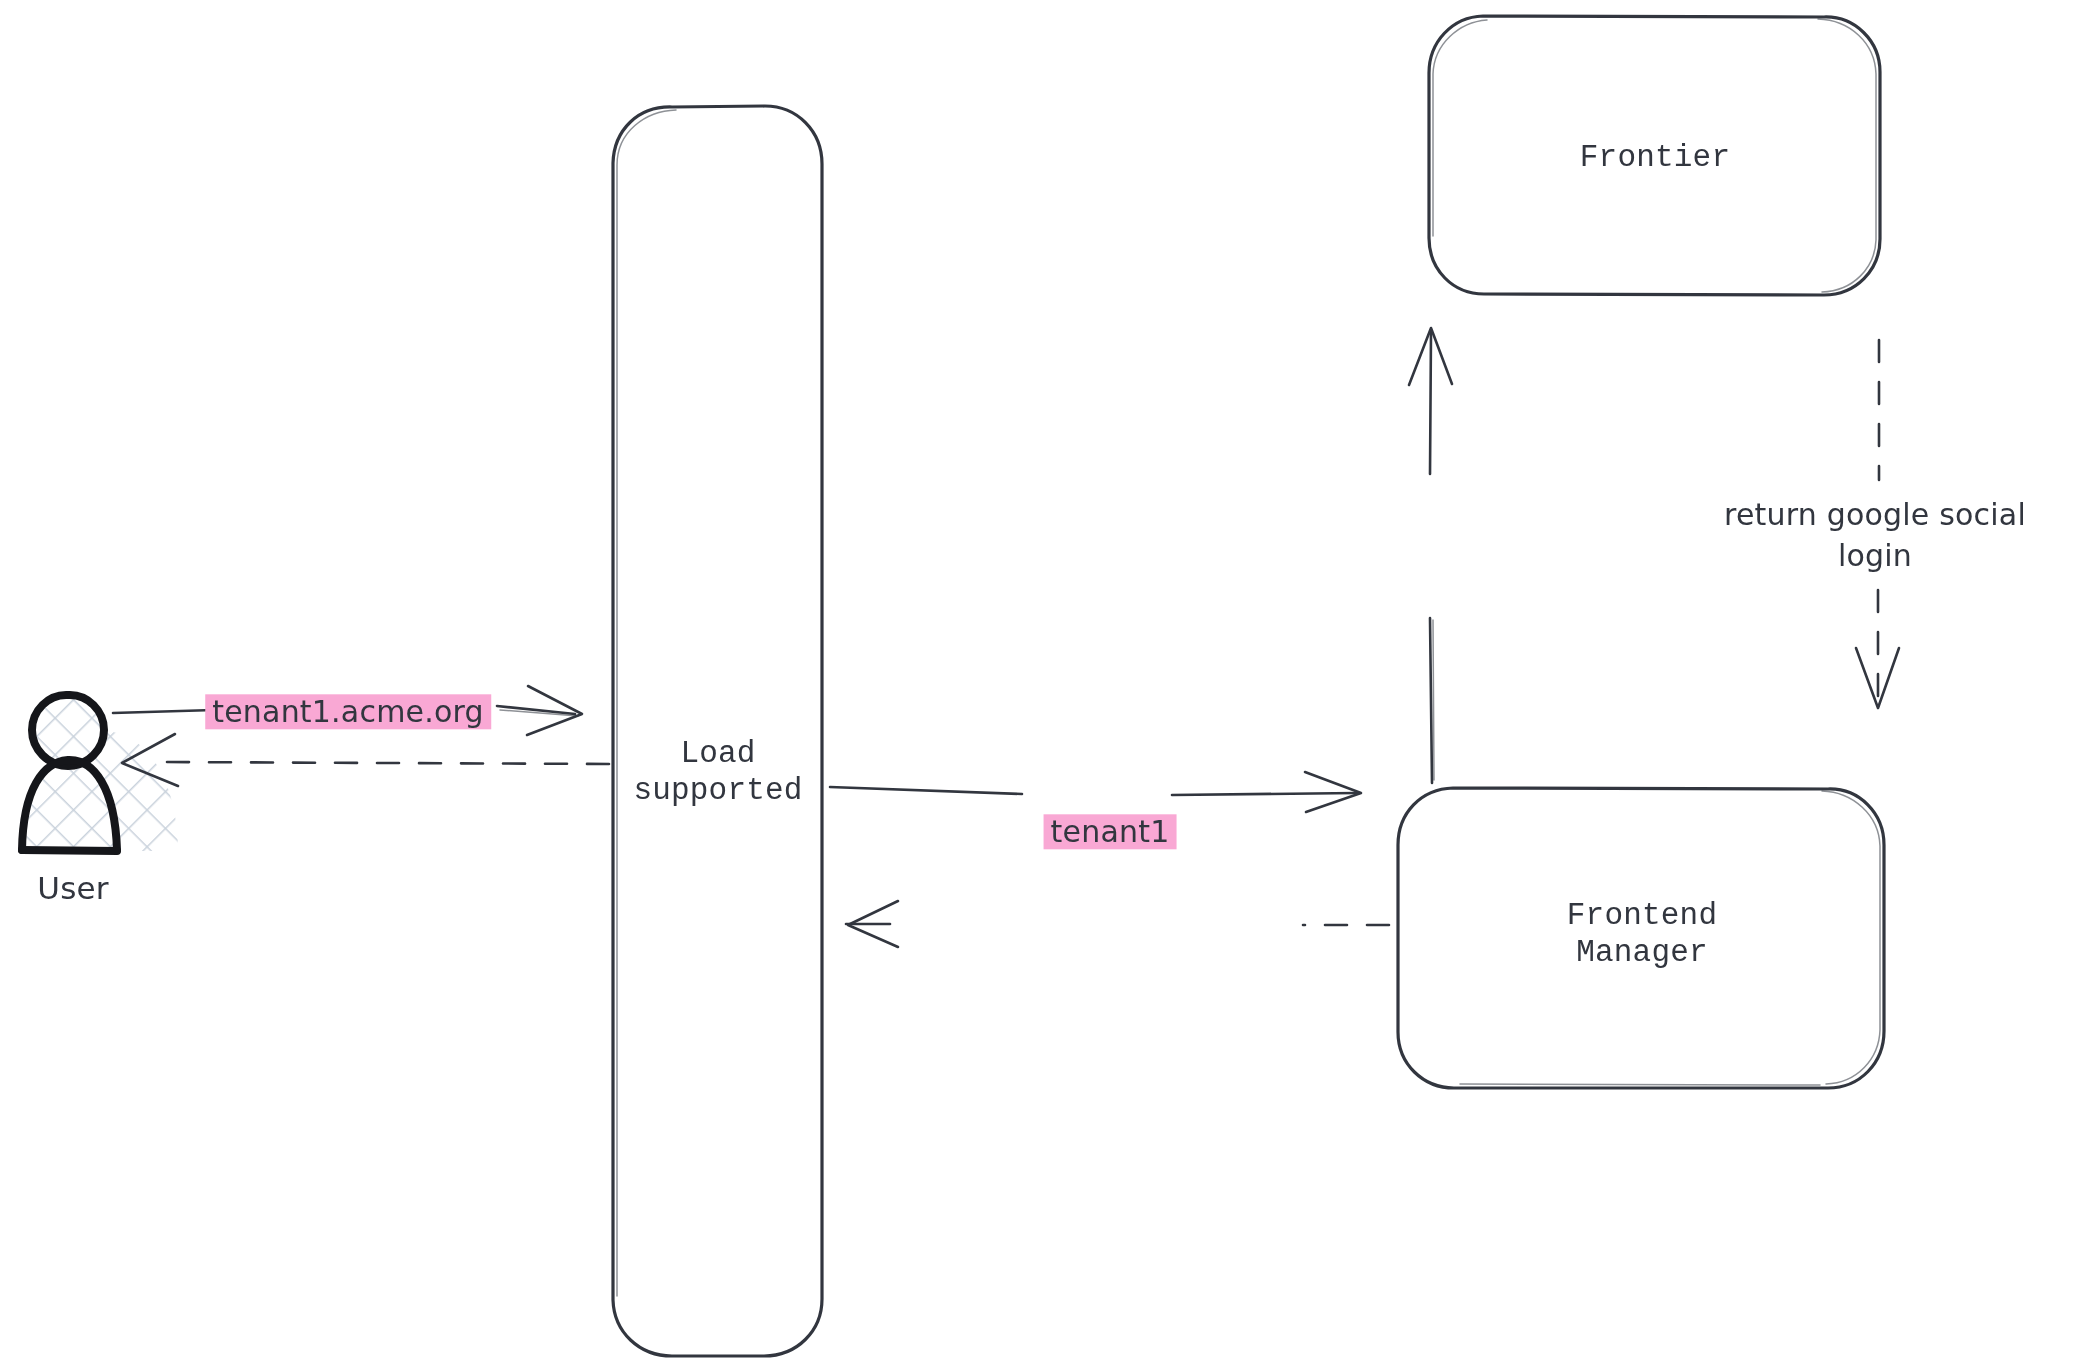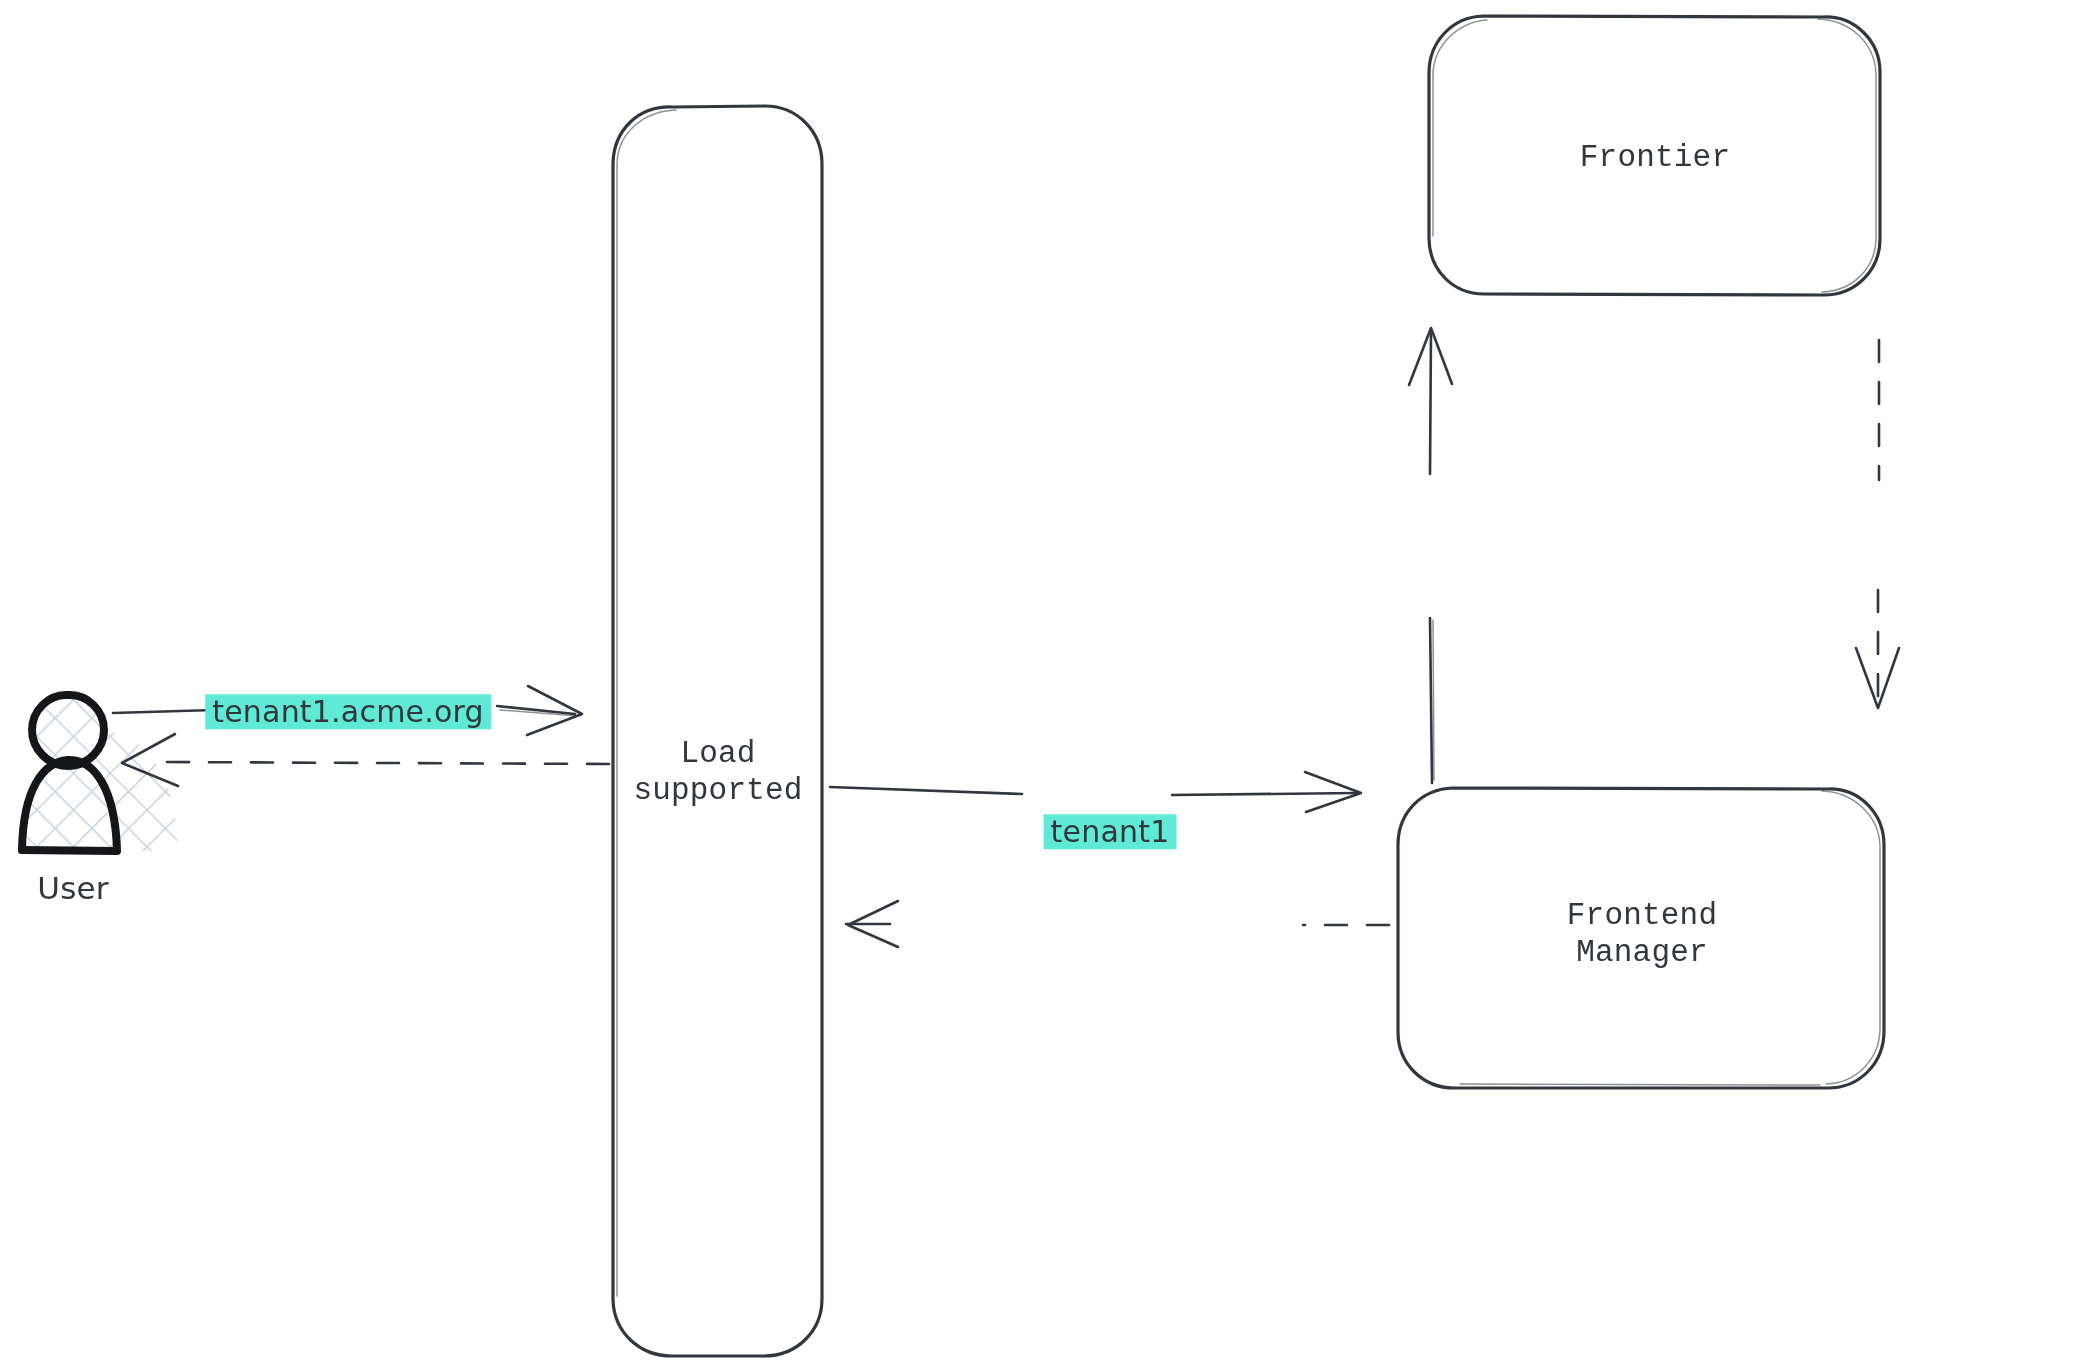--- a/index.html
+++ b/index.html
@@ -74,21 +74,21 @@
   .node-label {
     font-size: 31px;
     text-align: center;
     transform: translate(-50%, -50%);
     font-family: Liberation Mono, monospace;
   }
   .edge-label {
     font-size: 30px;
     text-align: center;
     transform: translate(-50%, -50%);
-    background: #5eead4;
+    background: #f9a8d4;
     padding: 0 7px;
   }
   .edge-label-2 {
     font-size: 30px;
     text-align: center;
     transform: translate(-50%, -50%);
     line-height: 1.35;
   }
   .user-caption {
     font-size: 31px;
@@ -214,14 +214,15 @@
   <div class="lbl node-label" style="left:1655px; top:158px;">Frontier</div>
 
   <div class="lbl node-label" style="left:1642px; top:935px;"><span>Frontend</span><br><span>Manager</span></div>
 
   <div class="lbl edge-label" style="left:348px; top:712px;">tenant1.acme.org</div>
 
   <div class="lbl edge-label" style="left:1110px; top:832px;">tenant1</div>
 
 
 
+  <div class="lbl edge-label-2" style="left:1875px; top:535px;"><span>return google social</span><br><span>login</span></div>
 
 </div>
 
 </body></html>

